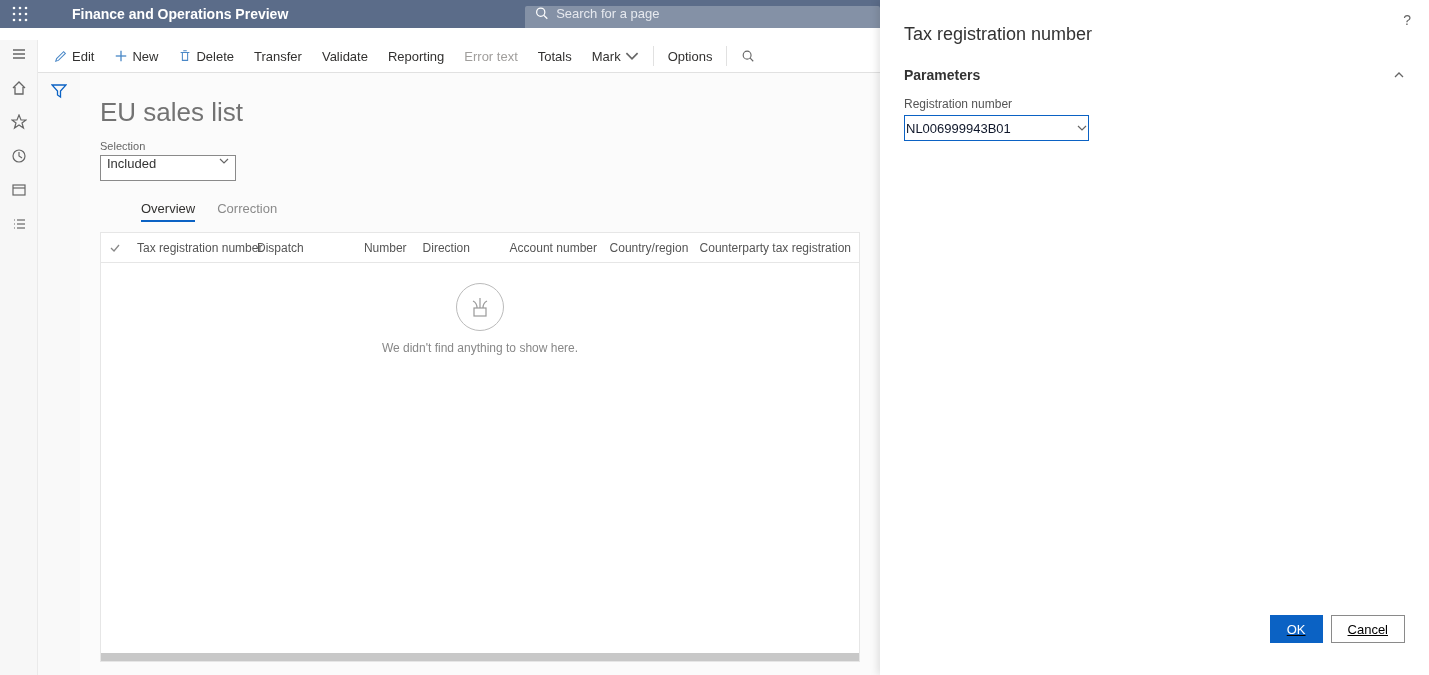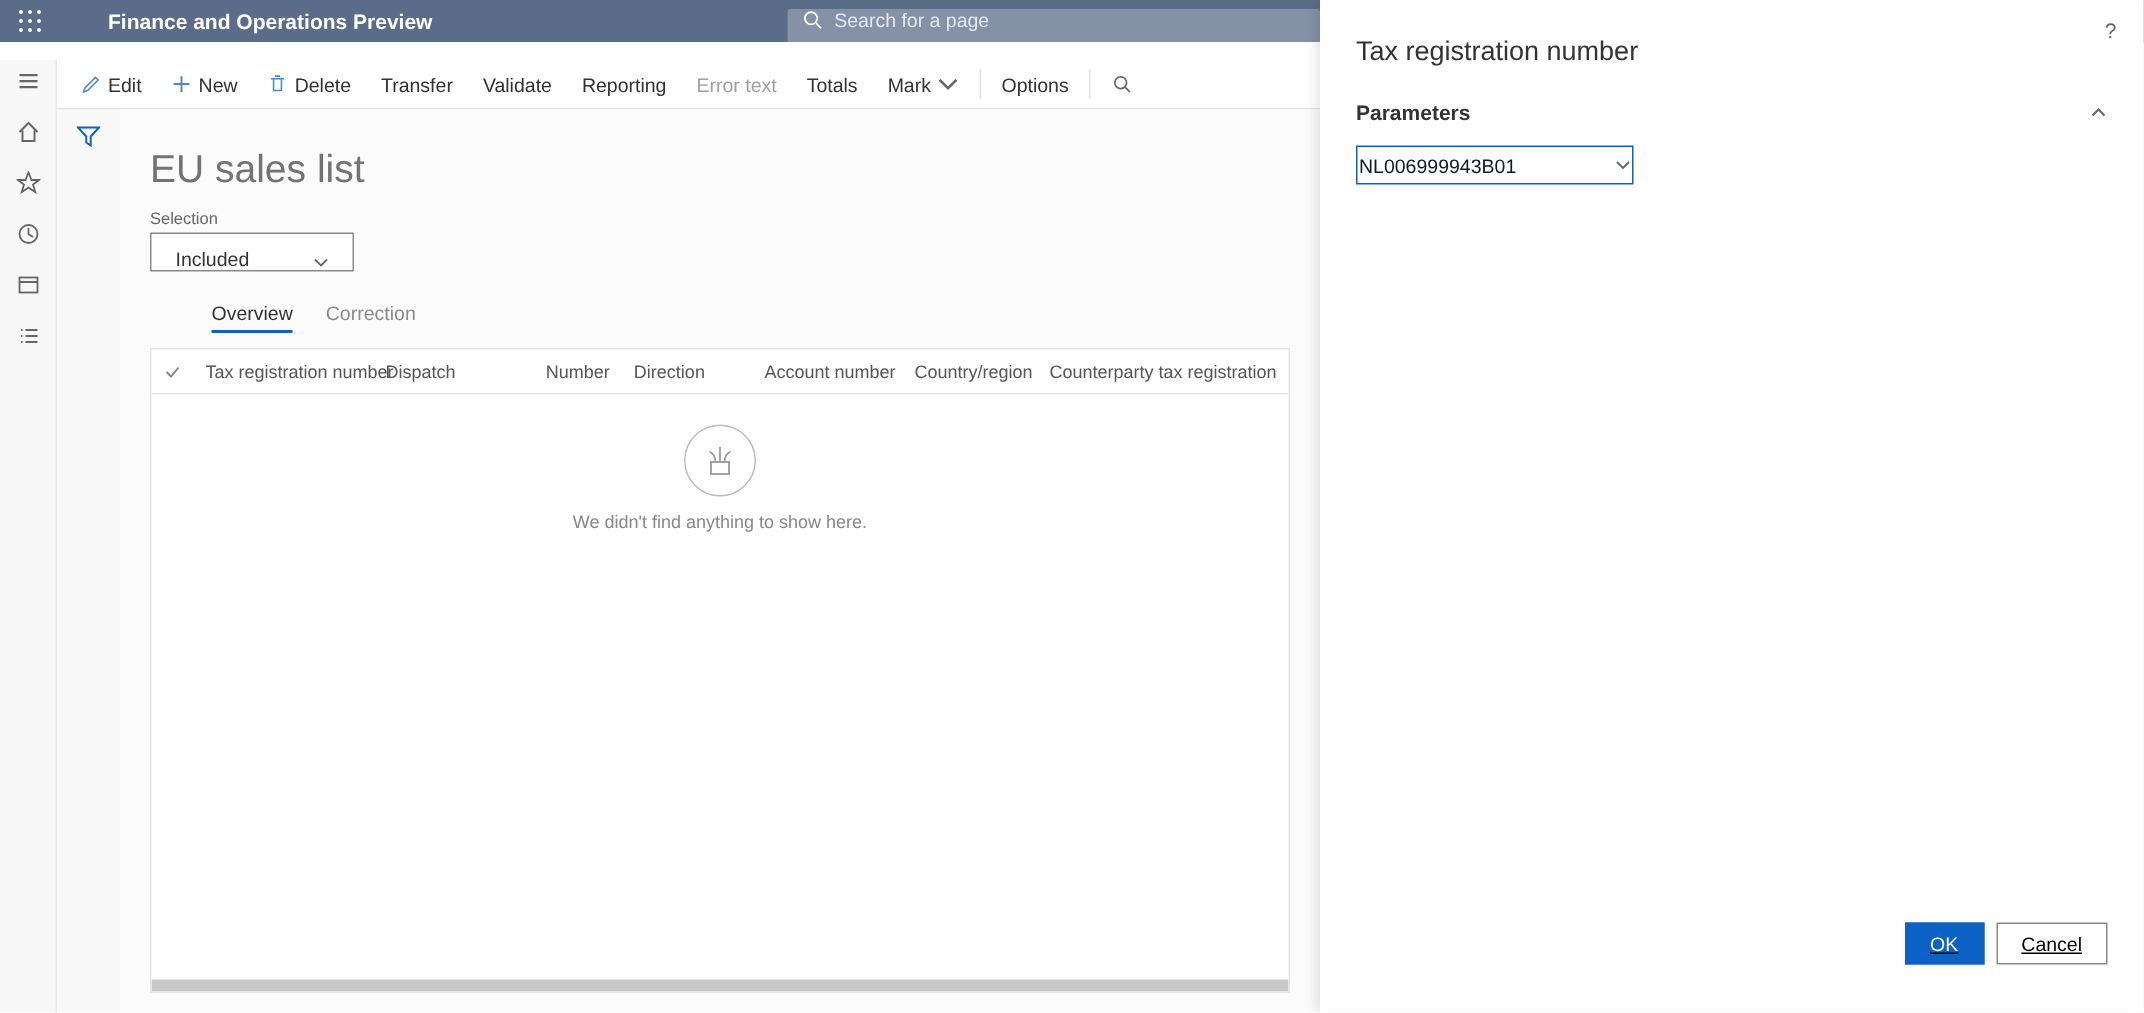--- a/index.html
+++ b/index.html
@@ -22,21 +22,21 @@
     
     .leftrail { position: absolute; left: 0; top: 40px; width: 38px; bottom: 0; background: #f7f7f7; border-right: 1px solid #eaeaea; display: flex; flex-direction: column; align-items: center; padding-top: 6px; gap: 18px; }
     .leftrail .rail-icon { width: 16px; height: 16px; color: #666; cursor: pointer; }
     
     .filterrail { position: absolute; left: 38px; top: 73px; width: 42px; bottom: 0; background: #f9f9f9; display:flex; justify-content:center; padding-top:10px;}
     .filterrail svg { width:16px; height:16px; stroke:#0b62c4; fill:none;}
     
     .main { position: absolute; left: 80px; top: 73px; right: 549px; bottom: 0; background: #fbfbfb; padding: 24px 20px 0 20px; }
     .page-title { font-size: 26px; font-weight: 300; color: #737373; }
     .field-label { font-size: 11px; color: #666; margin-top: 12px; }
-    .select { margin-top: 3px; width: 136px; height: 26px; border: 1px solid #8a8a8a; background: #fff; display: flex; align-items: flex-end; justify-content: space-between; padding: 0 16px; font-size: 13px; color: #333; cursor:pointer;gap:39px; }
+    .select { margin-top: 3px; width: 136px; height: 26px; border: 1px solid #8a8a8a; background: #fff; display: flex; align-items: flex-start; justify-content: space-between; padding: 0 6px; font-size: 13px; color: #333; cursor:pointer;gap:39px; }
     .select svg { width: 10px; height: 10px; }
     
     .tabs { display: flex; gap: 22px; margin-top: 20px; font-size: 13px; }
     .tab { color: #8a8a8a; padding-bottom: 4px; cursor:pointer; }
     .tab.active { color: #323130; border-bottom: 2px solid #0b62c4; margin-left: 41px; }
     
     .grid { margin-top: 10px; border: 1px solid #e6e6e6; background: #fff; height: 430px; position: relative; overflow:hidden; }
     .grid-head { display: flex; height: 30px; border-bottom: 1px solid #e6e6e6; align-items: center; font-size: 12px; color: #555; }
     .gh { padding: 0 8px; white-space: nowrap; }
     .gh.check { width: 28px; display:flex; justify-content:center;}
@@ -240,20 +240,21 @@
 
 <div class="panel">
   <div class="panel-help">?</div>
   <div class="panel-title">Tax registration number</div>
   <div class="section-head">
     <span>Parameters</span>
     <svg viewBox="0 0 12 12">
         <path d="M2 8 L6 4 L10 8" fill="none" stroke="#666" stroke-width="1.3"></path>
       </svg>
   </div>
+  <div class="param-label">Registration number</div>
   <div class="param-input">
     <span>NL006999943B01</span>
     <svg viewBox="0 0 10 10">
         <path d="M1 3 L5 7 L9 3" fill="none" stroke="#666" stroke-width="1.2"></path>
       </svg>
   </div>
 
   <div class="panel-footer">
     <button class="btn primary">OK</button>
     <button class="btn">Cancel</button>

